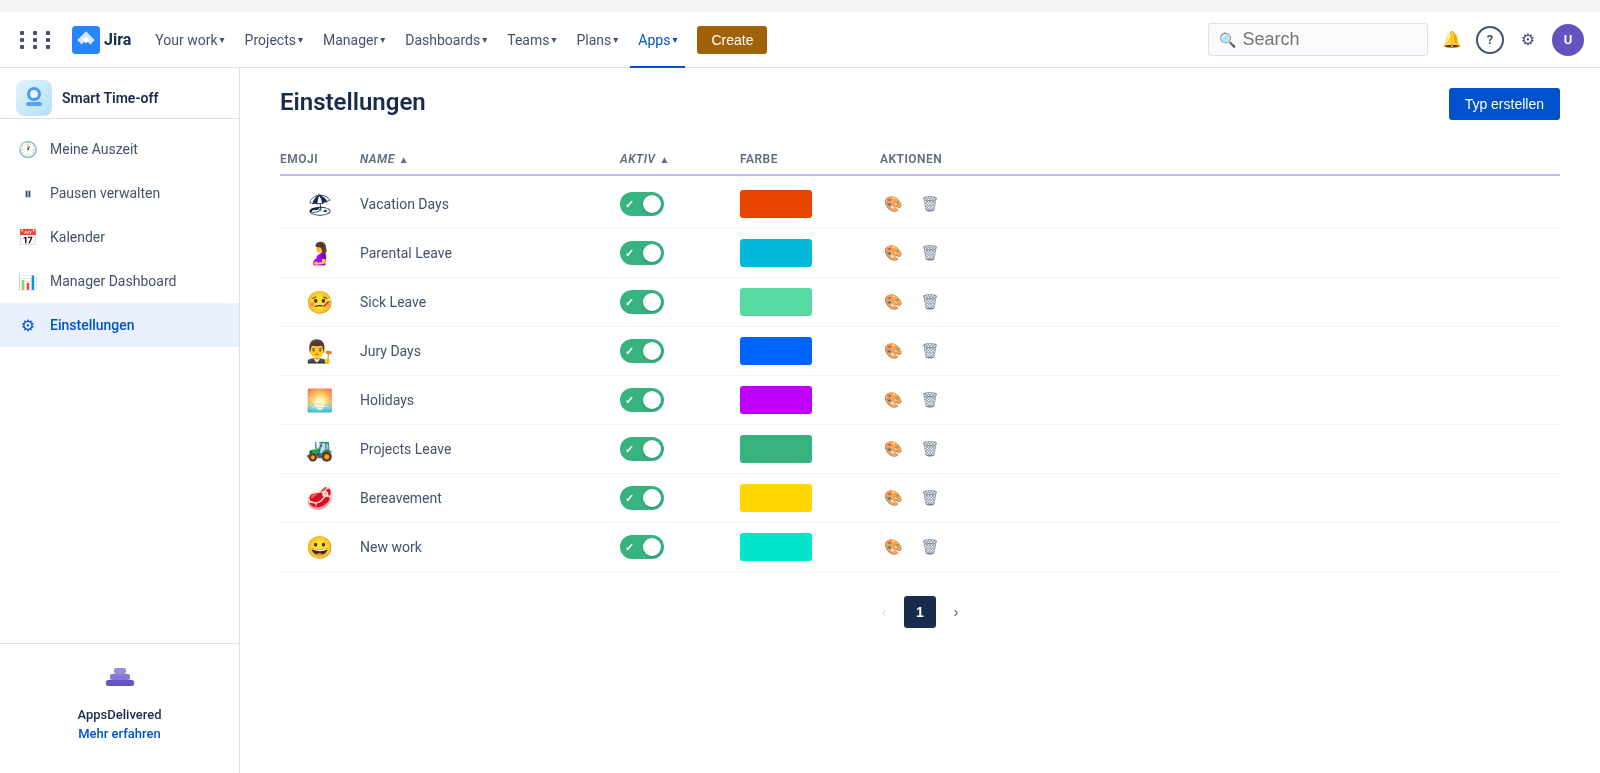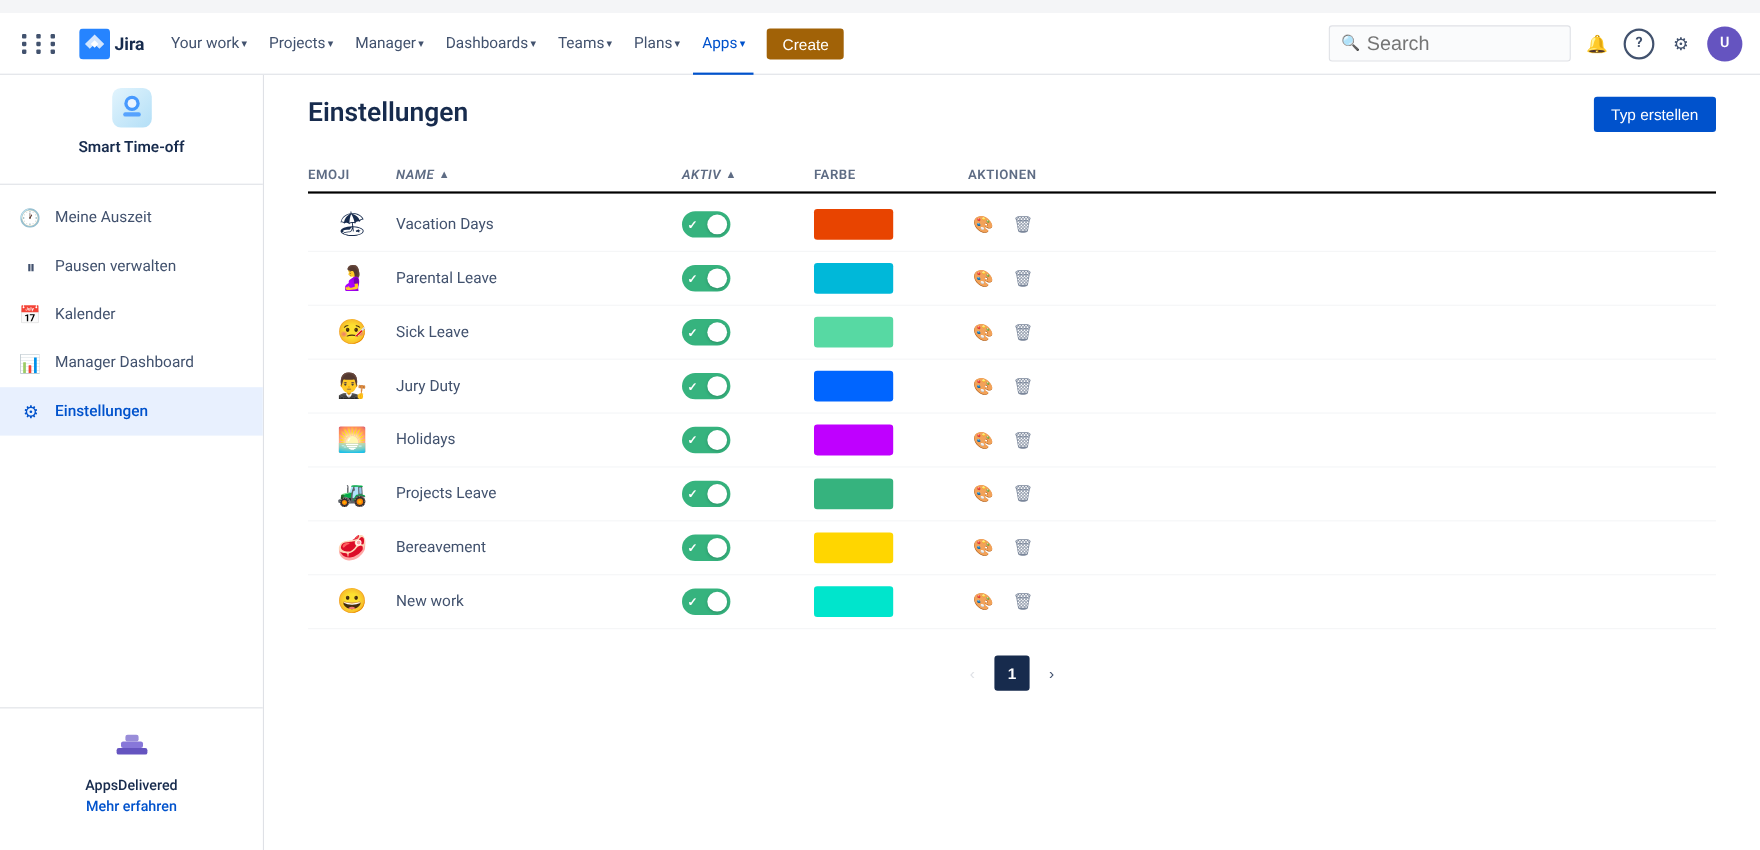--- a/index.html
+++ b/index.html
@@ -25,21 +25,21 @@
     .search-box { display: flex; align-items: center; border: 1px solid #dfe1e6; border-radius: 3px; padding: 5px 10px; gap: 6px; width: 220px; background: #fafbfc; cursor: text; }
     .search-box input { border: none; outline: none; background: transparent; font-size: 18px; width: 100%; color: #7a869a; }
     .icon-btn { width: 32px; height: 32px; display: flex; align-items: center; justify-content: center; border-radius: 50%; cursor: pointer; color: #42526e; font-size: 16px; }
     .avatar { width: 32px; height: 32px; border-radius: 50%; background: #6554c0; display: flex; align-items: center; justify-content: center; color: #fff; font-size: 13px; font-weight: 600; cursor: pointer; }
 
     
     .layout { display: flex; margin-top: 56px; height: calc(100vh - 56px); }
 
     
     .sidebar { width: 240px; background: #fff; border-right: 1px solid #dfe1e6; padding: 16px 0; display: flex; flex-direction: column; flex-shrink: 0; overflow-y: auto; }
-    .sidebar-header { display: flex; align-items: center; gap: 10px; padding: 8px 16px 25px; border-bottom: 1px solid #dfe1e6; margin-bottom: 8px; flex-direction: column; }
+    .sidebar-header { display: flex; align-items: center; gap: 10px; padding: 8px 16px 2px; border-bottom: 1px solid #dfe1e6; margin-bottom: 8px; }
     .sidebar-logo { width: 36px; height: 36px; border-radius: 8px; background: linear-gradient(135deg, #e2f4fd, #b3dff7); display: flex; align-items: center; justify-content: center; font-size: 20px; }
     .sidebar-title { font-size: 14px; font-weight: 600; color: #172b4d; }
     .sidebar-item { display: flex; align-items: center; gap: 10px; padding: 10px 16px; cursor: pointer; color: #42526e; font-size: 14px; }
     .sidebar-item.active { background: #e8f0fe; color: #0052cc; font-weight: 500; }
     .sidebar-item-icon { width: 24px; height: 24px; display: flex; align-items: center; justify-content: center; font-size: 16px; }
     .sidebar-footer { margin-top: auto; padding: 16px; border-top: 1px solid #dfe1e6; display: flex; flex-direction: column; align-items: center; gap: 4px; }
     .sidebar-footer-icon { font-size: 28px; }
     .sidebar-footer-name { font-size: 13px; color: #172b4d; font-weight: 500; }
     .sidebar-footer-link { font-size: 13px; color: #0052cc; cursor: pointer; font-weight: 500; }
 
@@ -49,21 +49,21 @@
     .page-title { font-size: 24px; font-weight: 600; color: #172b4d; }
     .btn-primary { background: #0052cc; color: #fff; border: none; border-radius: 3px; padding: 8px 16px; font-size: 14px; font-weight: 500; cursor: pointer; }
 
     
     .tabs { display: flex; border-bottom: 2px solid #dfe1e6; margin-bottom: 24px; }
     .tab { padding: 10px 16px; cursor: pointer; font-size: 14px; color: #42526e; border-bottom: 2px solid transparent; margin-bottom: -2px; }
     .tab.active { color: #0052cc; border-bottom-color: #0052cc; font-weight: 500; }
 
     
     .table-container { width: 100%; }
-    .table-header { display: grid; grid-template-columns: 80px 260px 120px 140px 120px; padding: 8px 0; border-bottom: 2px solid #000000; margin-bottom: 4px; }
+    .table-header { display: grid; grid-template-columns: 80px 260px 120px 140px 120px; padding: 8px 0; border-bottom: 2px solid #c4b5fd; margin-bottom: 4px; }
     .th { font-size: 12px; font-weight: 600; color: #5e6c84; text-transform: uppercase; letter-spacing: 0.04em; display: flex; align-items: center; gap: 4px; }
     .th-sort { cursor: pointer; font-style: italic; }
     .sort-icon { font-size: 10px; color: #5e6c84; }
     .table-row { display: grid; grid-template-columns: 80px 260px 120px 140px 120px; padding: 10px 0; border-bottom: 1px solid #f4f5f7; align-items: center; }
     .cell { display: flex; align-items: center; }
     .emoji-cell { font-size: 22px; justify-content: center; }
     .name-cell { color: #42526e; font-size: 14px; }
     .color-swatch { width: 72px; height: 28px; border-radius: 3px; }
 
     
@@ -270,21 +270,21 @@
     <div class="cell">
       <div class="color-swatch" style="background:#57d9a3"></div>
     </div>
     <div class="cell actions-cell">
       <div class="action-icon" title="Edit color">🎨</div>
       <div class="action-icon" title="Delete">🗑</div>
     </div>
   </div>
           <div class="table-row">
     <div class="cell emoji-cell">👨‍⚖️</div>
-    <div class="cell name-cell">Jury Duty</div>
+    <div class="cell name-cell">Jury Days</div>
     <div class="cell">
       <div class="toggle">
         <span class="toggle-check">✓</span>
         <div class="toggle-knob"></div>
       </div>
     </div>
     <div class="cell">
       <div class="color-swatch" style="background:#0065ff"></div>
     </div>
     <div class="cell actions-cell">

